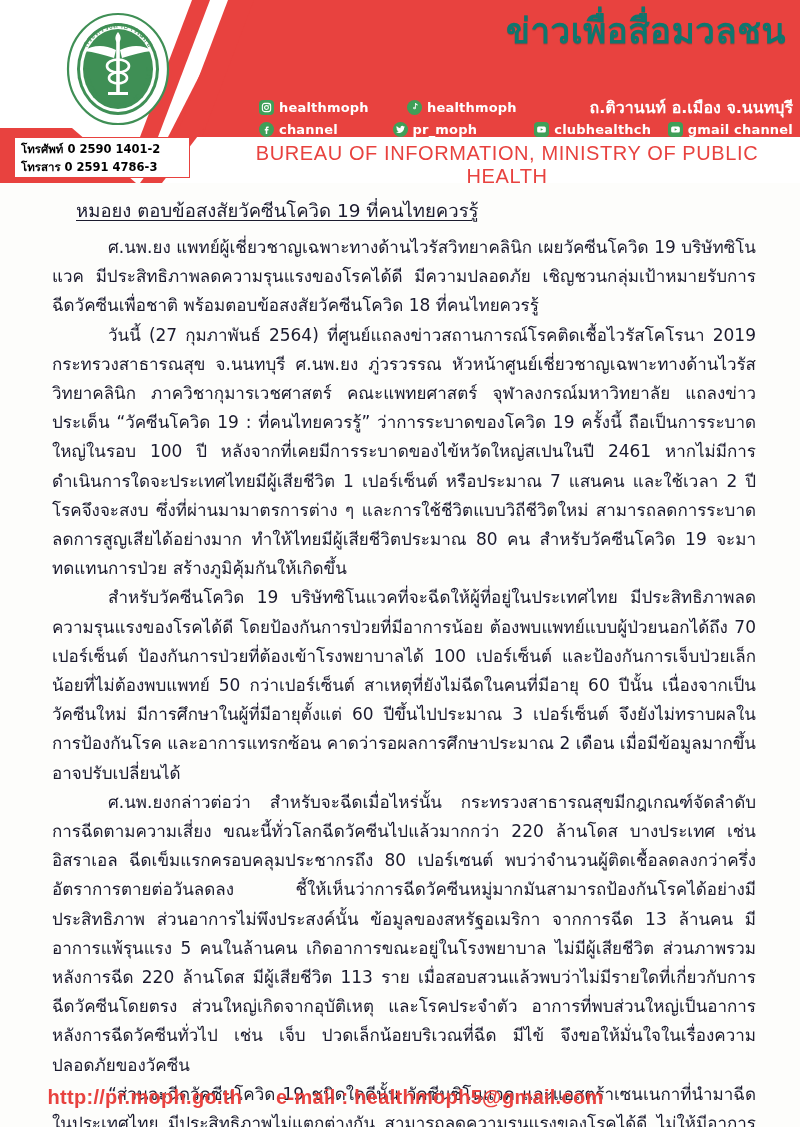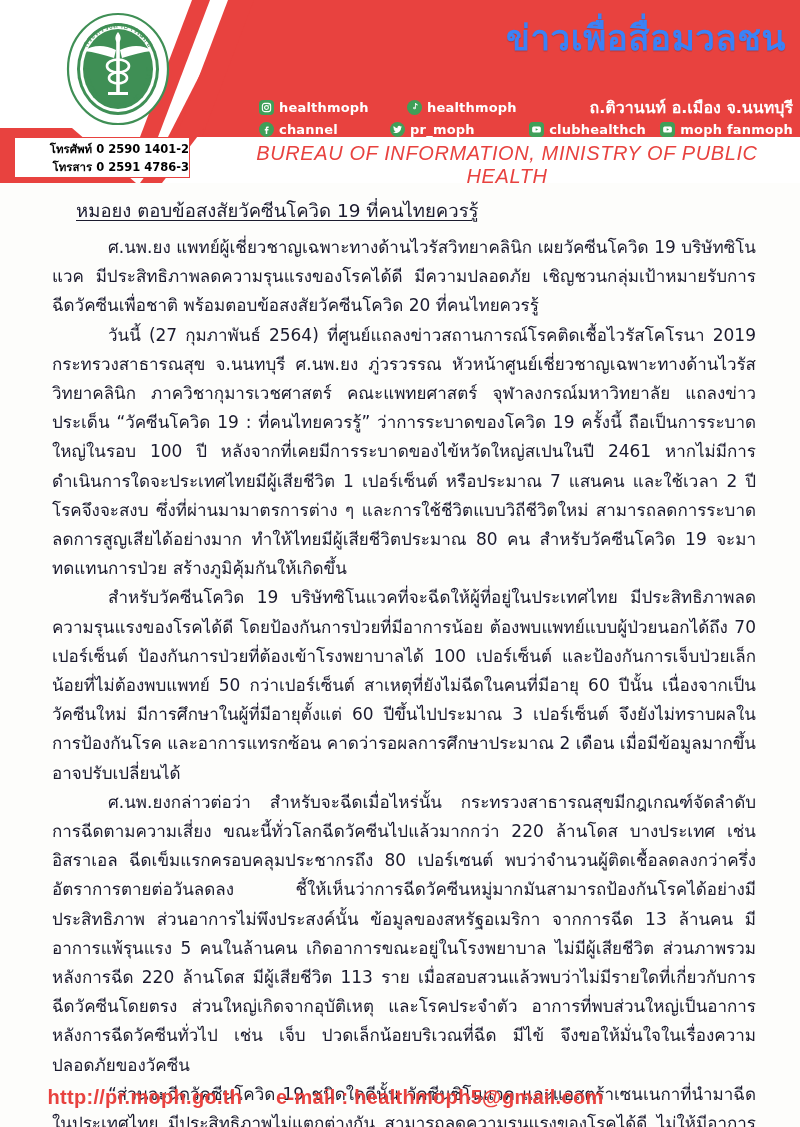--- a/index.html
+++ b/index.html
@@ -74,24 +74,24 @@
   
   .logo {
     position: absolute;
     left: 62px; top: 10px;
     width: 112px; height: 118px;
     z-index: 6;
   }
 
   .header-titles {
     position: absolute;
-    right: 14px; top: 18px;
+    right: 14px; top: 11px;
     text-align: center;
     z-index: 5;
-    color: #3b82f6;
+    color: #0f766e;
   }
   .title-th-1 {
     font-size: 35px;
     font-weight: bold;
     line-height: 40px;
     letter-spacing: 0.5px;
     text-shadow: 0 1px 1px rgba(0,0,0,0.18);
   }
   .title-th-2 {
     font-size: 25px;
@@ -146,41 +146,39 @@
 
   
   .contact-box {
     position: absolute;
     left: 14px; top: 137px;
     width: 176px; height: 41px;
     border: 1.6px solid #e8423f;
     background: #ffffff;
     z-index: 7;
     padding: 2px 0 0 6px;
-    text-align: right;
   }
   .contact-line {
     font-size: 11.5px;
     font-weight: bold;
     color: #000000;
     line-height: 18px;
     white-space: nowrap;
   }
 
   .bureau {
     position: absolute;
     left: 222px; top: 142px;
     width: 570px;
     text-align: center;
     font-size: 20px;
     letter-spacing: 0.6px;
     color: #e8423f;
     font-family: "Liberation Sans", sans-serif;
     z-index: 6;
-    font-style: italic;
   }
 
   
   .content {
     position: relative;
     padding: 10px 44px 0 52px;
   }
 
   .doc-title {
     font-size: 18.5px;
@@ -312,37 +310,37 @@
           </span>
           <span class="sname">clubhealthch</span>
         </div>
         <div class="social-item">
           <span class="sicon">
             <svg width="11" height="11" viewBox="0 0 24 24" fill="#fff">
               <rect x="2.5" y="5.5" width="19" height="13" rx="3.4"></rect>
               <path d="M10.2 9.2 15.4 12l-5.2 2.8z" fill="#3f9f58"></path>
             </svg>
           </span>
-          <span class="sname">moph fanmoph</span>
+          <span class="sname">gmail channel</span>
         </div>
       </div>
     </div>
 
     <div class="contact-box">
       <div class="contact-line">โทรศัพท์ 0 2590 1401-2</div>
       <div class="contact-line">โทรสาร  0 2591 4786-3</div>
     </div>
 
     <div class="bureau">BUREAU OF INFORMATION, MINISTRY OF PUBLIC HEALTH</div>
   </div>
 
   <div class="content">
     <div class="doc-title">หมอยง ตอบข้อสงสัยวัคซีนโควิด 19 ที่คนไทยควรรู้</div>
 
-    <p class="para">ศ.นพ.ยง แพทย์ผู้เชี่ยวชาญเฉพาะทางด้านไวรัสวิทยาคลินิก เผยวัคซีนโควิด 19 บริษัทซิโนแวค มีประสิทธิภาพลดความรุนแรงของโรคได้ดี  มีความปลอดภัย เชิญชวนกลุ่มเป้าหมายรับการฉีดวัคซีนเพื่อชาติ พร้อมตอบข้อสงสัยวัคซีนโควิด 20 ที่คนไทยควรรู้</p>
+    <p class="para">ศ.นพ.ยง แพทย์ผู้เชี่ยวชาญเฉพาะทางด้านไวรัสวิทยาคลินิก เผยวัคซีนโควิด 19 บริษัทซิโนแวค มีประสิทธิภาพลดความรุนแรงของโรคได้ดี  มีความปลอดภัย เชิญชวนกลุ่มเป้าหมายรับการฉีดวัคซีนเพื่อชาติ พร้อมตอบข้อสงสัยวัคซีนโควิด 18 ที่คนไทยควรรู้</p>
     <p class="para">วันนี้ (27 กุมภาพันธ์ 2564) ที่ศูนย์แถลงข่าวสถานการณ์โรคติดเชื้อไวรัสโคโรนา 2019 กระทรวงสาธารณสุข จ.นนทบุรี ศ.นพ.ยง ภู่วรวรรณ หัวหน้าศูนย์เชี่ยวชาญเฉพาะทางด้านไวรัสวิทยาคลินิก ภาควิชากุมารเวชศาสตร์ คณะแพทยศาสตร์ จุฬาลงกรณ์มหาวิทยาลัย แถลงข่าวประเด็น “วัคซีนโควิด 19 : ที่คนไทยควรรู้” ว่าการระบาดของโควิด 19 ครั้งนี้ ถือเป็นการระบาดใหญ่ในรอบ 100 ปี หลังจากที่เคยมีการระบาดของไข้หวัดใหญ่สเปนในปี 2461 หากไม่มีการดำเนินการใดจะประเทศไทยมีผู้เสียชีวิต 1 เปอร์เซ็นต์ หรือประมาณ 7 แสนคน และใช้เวลา 2 ปีโรคจึงจะสงบ ซึ่งที่ผ่านมามาตรการต่าง ๆ และการใช้ชีวิตแบบวิถีชีวิตใหม่ สามารถลดการระบาด ลดการสูญเสียได้อย่างมาก ทำให้ไทยมีผู้เสียชีวิตประมาณ 80 คน สำหรับวัคซีนโควิด 19 จะมาทดแทนการป่วย สร้างภูมิคุ้มกันให้เกิดขึ้น</p>
     <p class="para">สำหรับวัคซีนโควิด 19 บริษัทซิโนแวคที่จะฉีดให้ผู้ที่อยู่ในประเทศไทย มีประสิทธิภาพลดความรุนแรงของโรคได้ดี โดยป้องกันการป่วยที่มีอาการน้อย ต้องพบแพทย์แบบผู้ป่วยนอกได้ถึง 70 เปอร์เซ็นต์ ป้องกันการป่วยที่ต้องเข้าโรงพยาบาลได้ 100 เปอร์เซ็นต์ และป้องกันการเจ็บป่วยเล็กน้อยที่ไม่ต้องพบแพทย์ 50 กว่าเปอร์เซ็นต์ สาเหตุที่ยังไม่ฉีดในคนที่มีอายุ 60 ปีนั้น เนื่องจากเป็นวัคซีนใหม่ มีการศึกษาในผู้ที่มีอายุตั้งแต่ 60 ปีขึ้นไปประมาณ 3 เปอร์เซ็นต์ จึงยังไม่ทราบผลในการป้องกันโรค และอาการแทรกซ้อน คาดว่ารอผลการศึกษาประมาณ 2 เดือน เมื่อมีข้อมูลมากขึ้นอาจปรับเปลี่ยนได้</p>
     <p class="para">ศ.นพ.ยงกล่าวต่อว่า สำหรับจะฉีดเมื่อไหร่นั้น กระทรวงสาธารณสุขมีกฎเกณฑ์จัดลำดับการฉีดตามความเสี่ยง ขณะนี้ทั่วโลกฉีดวัคซีนไปแล้วมากกว่า 220 ล้านโดส บางประเทศ เช่นอิสราเอล ฉีดเข็มแรกครอบคลุมประชากรถึง 80 เปอร์เซนต์ พบว่าจำนวนผู้ติดเชื้อลดลงกว่าครึ่ง อัตราการตายต่อวันลดลง ชี้ให้เห็นว่าการฉีดวัคซีนหมู่มากมันสามารถป้องกันโรคได้อย่างมีประสิทธิภาพ ส่วนอาการไม่พึงประสงค์นั้น ข้อมูลของสหรัฐอเมริกา จากการฉีด 13 ล้านคน มีอาการแพ้รุนแรง 5 คนในล้านคน เกิดอาการขณะอยู่ในโรงพยาบาล ไม่มีผู้เสียชีวิต ส่วนภาพรวมหลังการฉีด 220 ล้านโดส มีผู้เสียชีวิต 113 ราย เมื่อสอบสวนแล้วพบว่าไม่มีรายใดที่เกี่ยวกับการฉีดวัคซีนโดยตรง ส่วนใหญ่เกิดจากอุบัติเหตุ และโรคประจำตัว อาการที่พบส่วนใหญ่เป็นอาการหลังการฉีดวัคซีนทั่วไป เช่น เจ็บ ปวดเล็กน้อยบริเวณที่ฉีด มีไข้  จึงขอให้มั่นใจในเรื่องความปลอดภัยของวัคซีน</p>
     <p class="para">“ส่วนจะฉีดวัคซีนโควิด 19 ชนิดใดดีนั้น วัคซีนซิโนแวค และแอสตร้าเซนเนกาที่นำมาฉีดในประเทศไทย มีประสิทธิภาพไม่แตกต่างกัน สามารถลดความรุนแรงของโรคได้ดี ไม่ให้มีอาการป่วยรุนแรงและเสียชีวิต  เมื่อมีวัคซีนเราก็จะมีการผ่อนคลายเพิ่มขึ้นเรื่อย ๆ  การฉีดวัคซีนเป็นการป้องกันเรา ป้องกันเขา และยังเป็นการป้องกันคนรอบข้าง  จึงขอเชิญชวนให้มารับการฉีดวัคซีน เป็นการฉีดเพื่อชาติ เพราะเมื่อมีการฉีดจำนวนมาก โรคนี้ก็จะสงบลง ชีวิตความเป็นอยู่ของเราจะกลับคืน ฟื้นฟูเศรษฐกิจต่อได้ ซึ่งผลสำรวจประชาชนกว่า 30,000 คน พบว่า 80 เปอร์เซ็นต์ต้องการฉีดวัคซีน” ศ.นพ.ยงกล่าว</p>
 
   </div>
 
   <div class="footer">
     <span>http://pr.moph.go.th</span>
     <span class="gap"></span>

